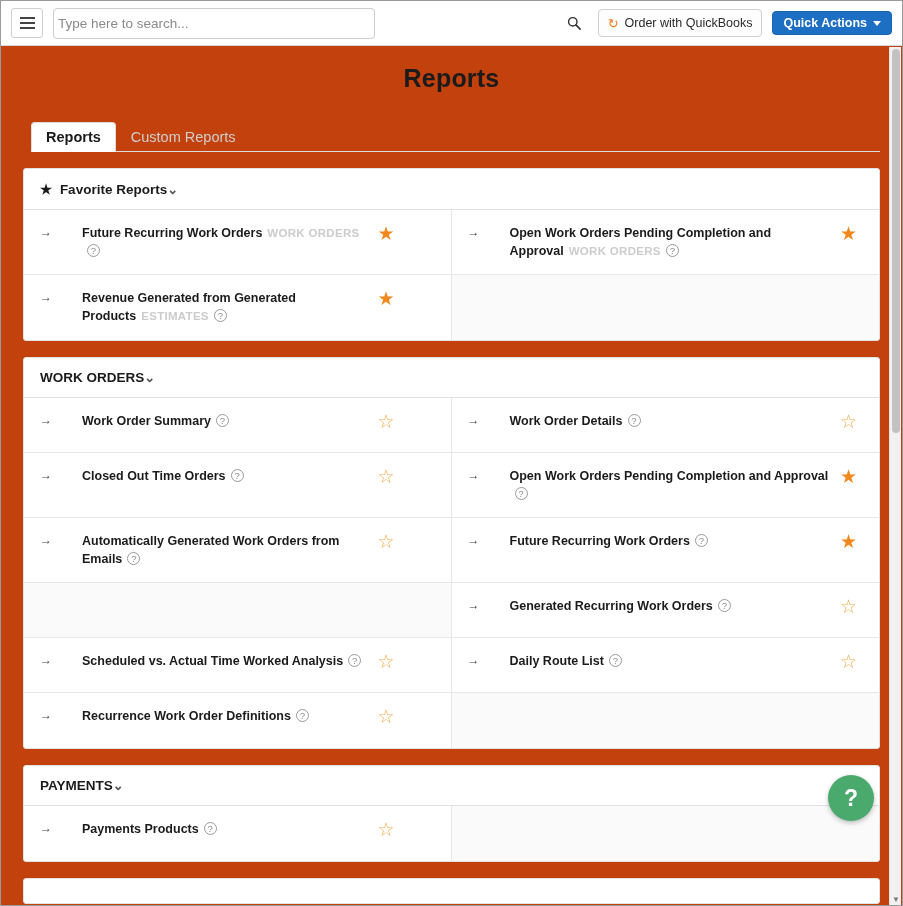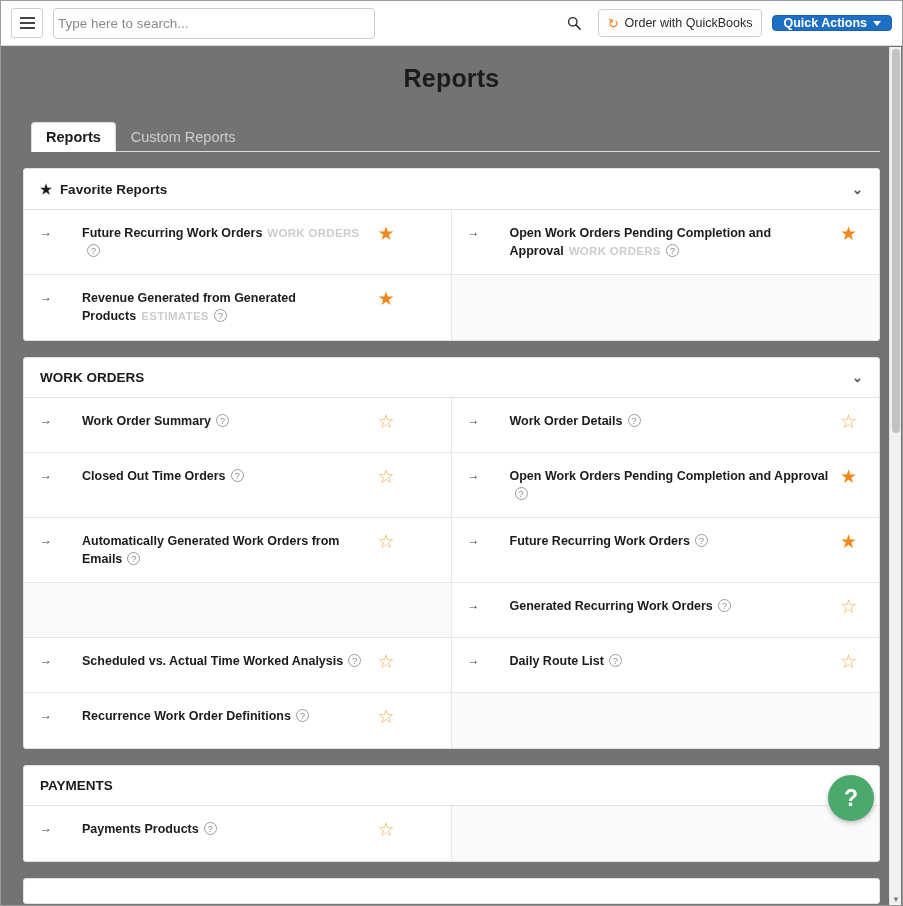--- a/index.html
+++ b/index.html
@@ -74,21 +74,21 @@
     color: #2b2b2b;
     background: #fdfdfd;
     border: 1px solid #cfcfcf;
     border-radius: 4px;
     cursor: pointer;
     white-space: nowrap;
   }
   .btn-sync .sync-glyph { color: #f08020; font-size: 13px; line-height: 1; }
   .btn-quick {
     display: flex; align-items: center; gap: 6px;
-    height: 16px;
+    height: 24px;
     padding: 0 10px;
     font-size: 12.5px;
     font-weight: bold;
     color: #ffffff;
     background: #1d6fc4;
     border: 1px solid #1963b0;
     border-radius: 4px;
     cursor: pointer;
     white-space: nowrap;
     justify-content: center;
@@ -99,21 +99,21 @@
     border-right: 4px solid transparent;
     border-top: 5px solid currentColor;
     display: inline-block;
   }
 
   
   .page {
     position: relative;
     height: 859px;
     overflow: hidden;
-    background: #737373;
+    background: #c2410c;
   }
   .page-inner {
     padding: 0 22px 0 22px;
   }
   h1.page-title {
     margin: 18px 0 0 0;
     text-align: center;
     font-size: 25px;
     font-weight: bold;
     color: #1b1b1b;
@@ -150,21 +150,20 @@
   .section {
     margin-top: 16px;
     border: 1px solid #e2e2e2;
     border-radius: 3px;
     background: #fff;
     overflow: hidden;
   }
   .section-header {
     display: flex;
     align-items: center;
-    justify-content: space-between;
     padding: 12px 16px;
     font-size: 13.5px;
     font-weight: bold;
     color: #1b1b1b;
     background: #fff;
     border-bottom: 1px solid #e2e2e2;
     cursor: pointer;
   }
   .section-header .star-glyph { color: #1b1b1b; margin-right: 4px; }
   .chev {

